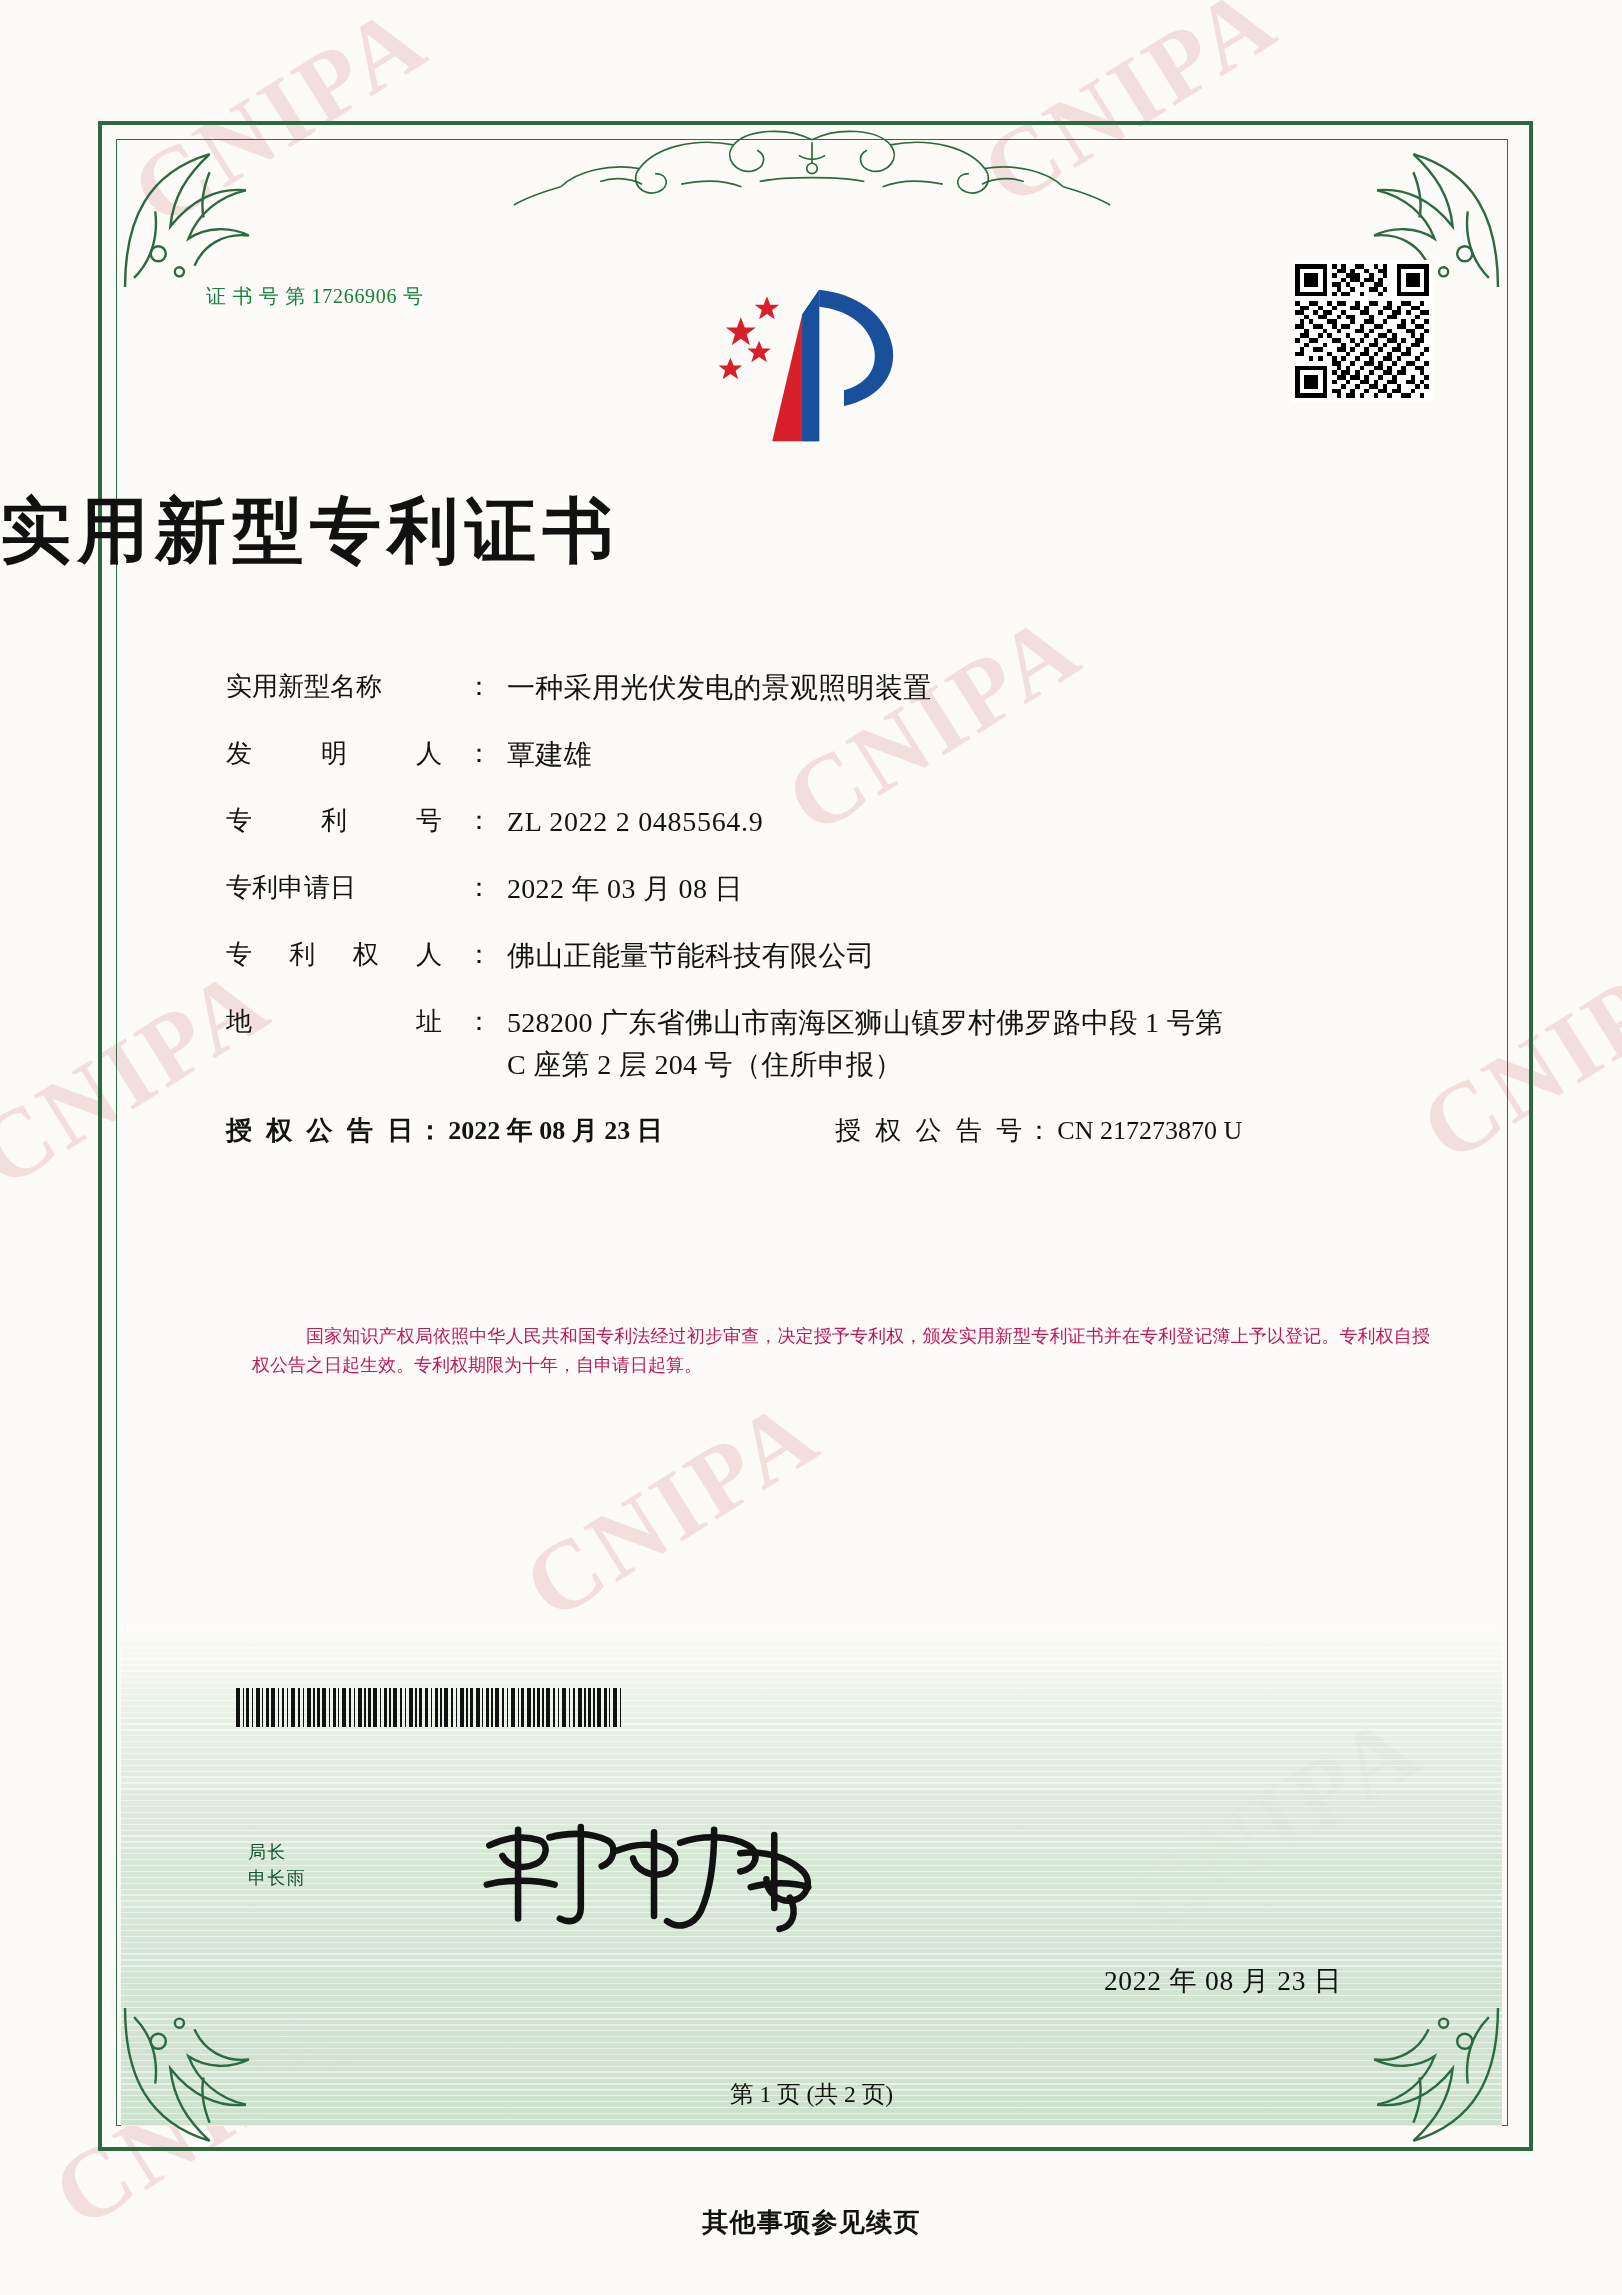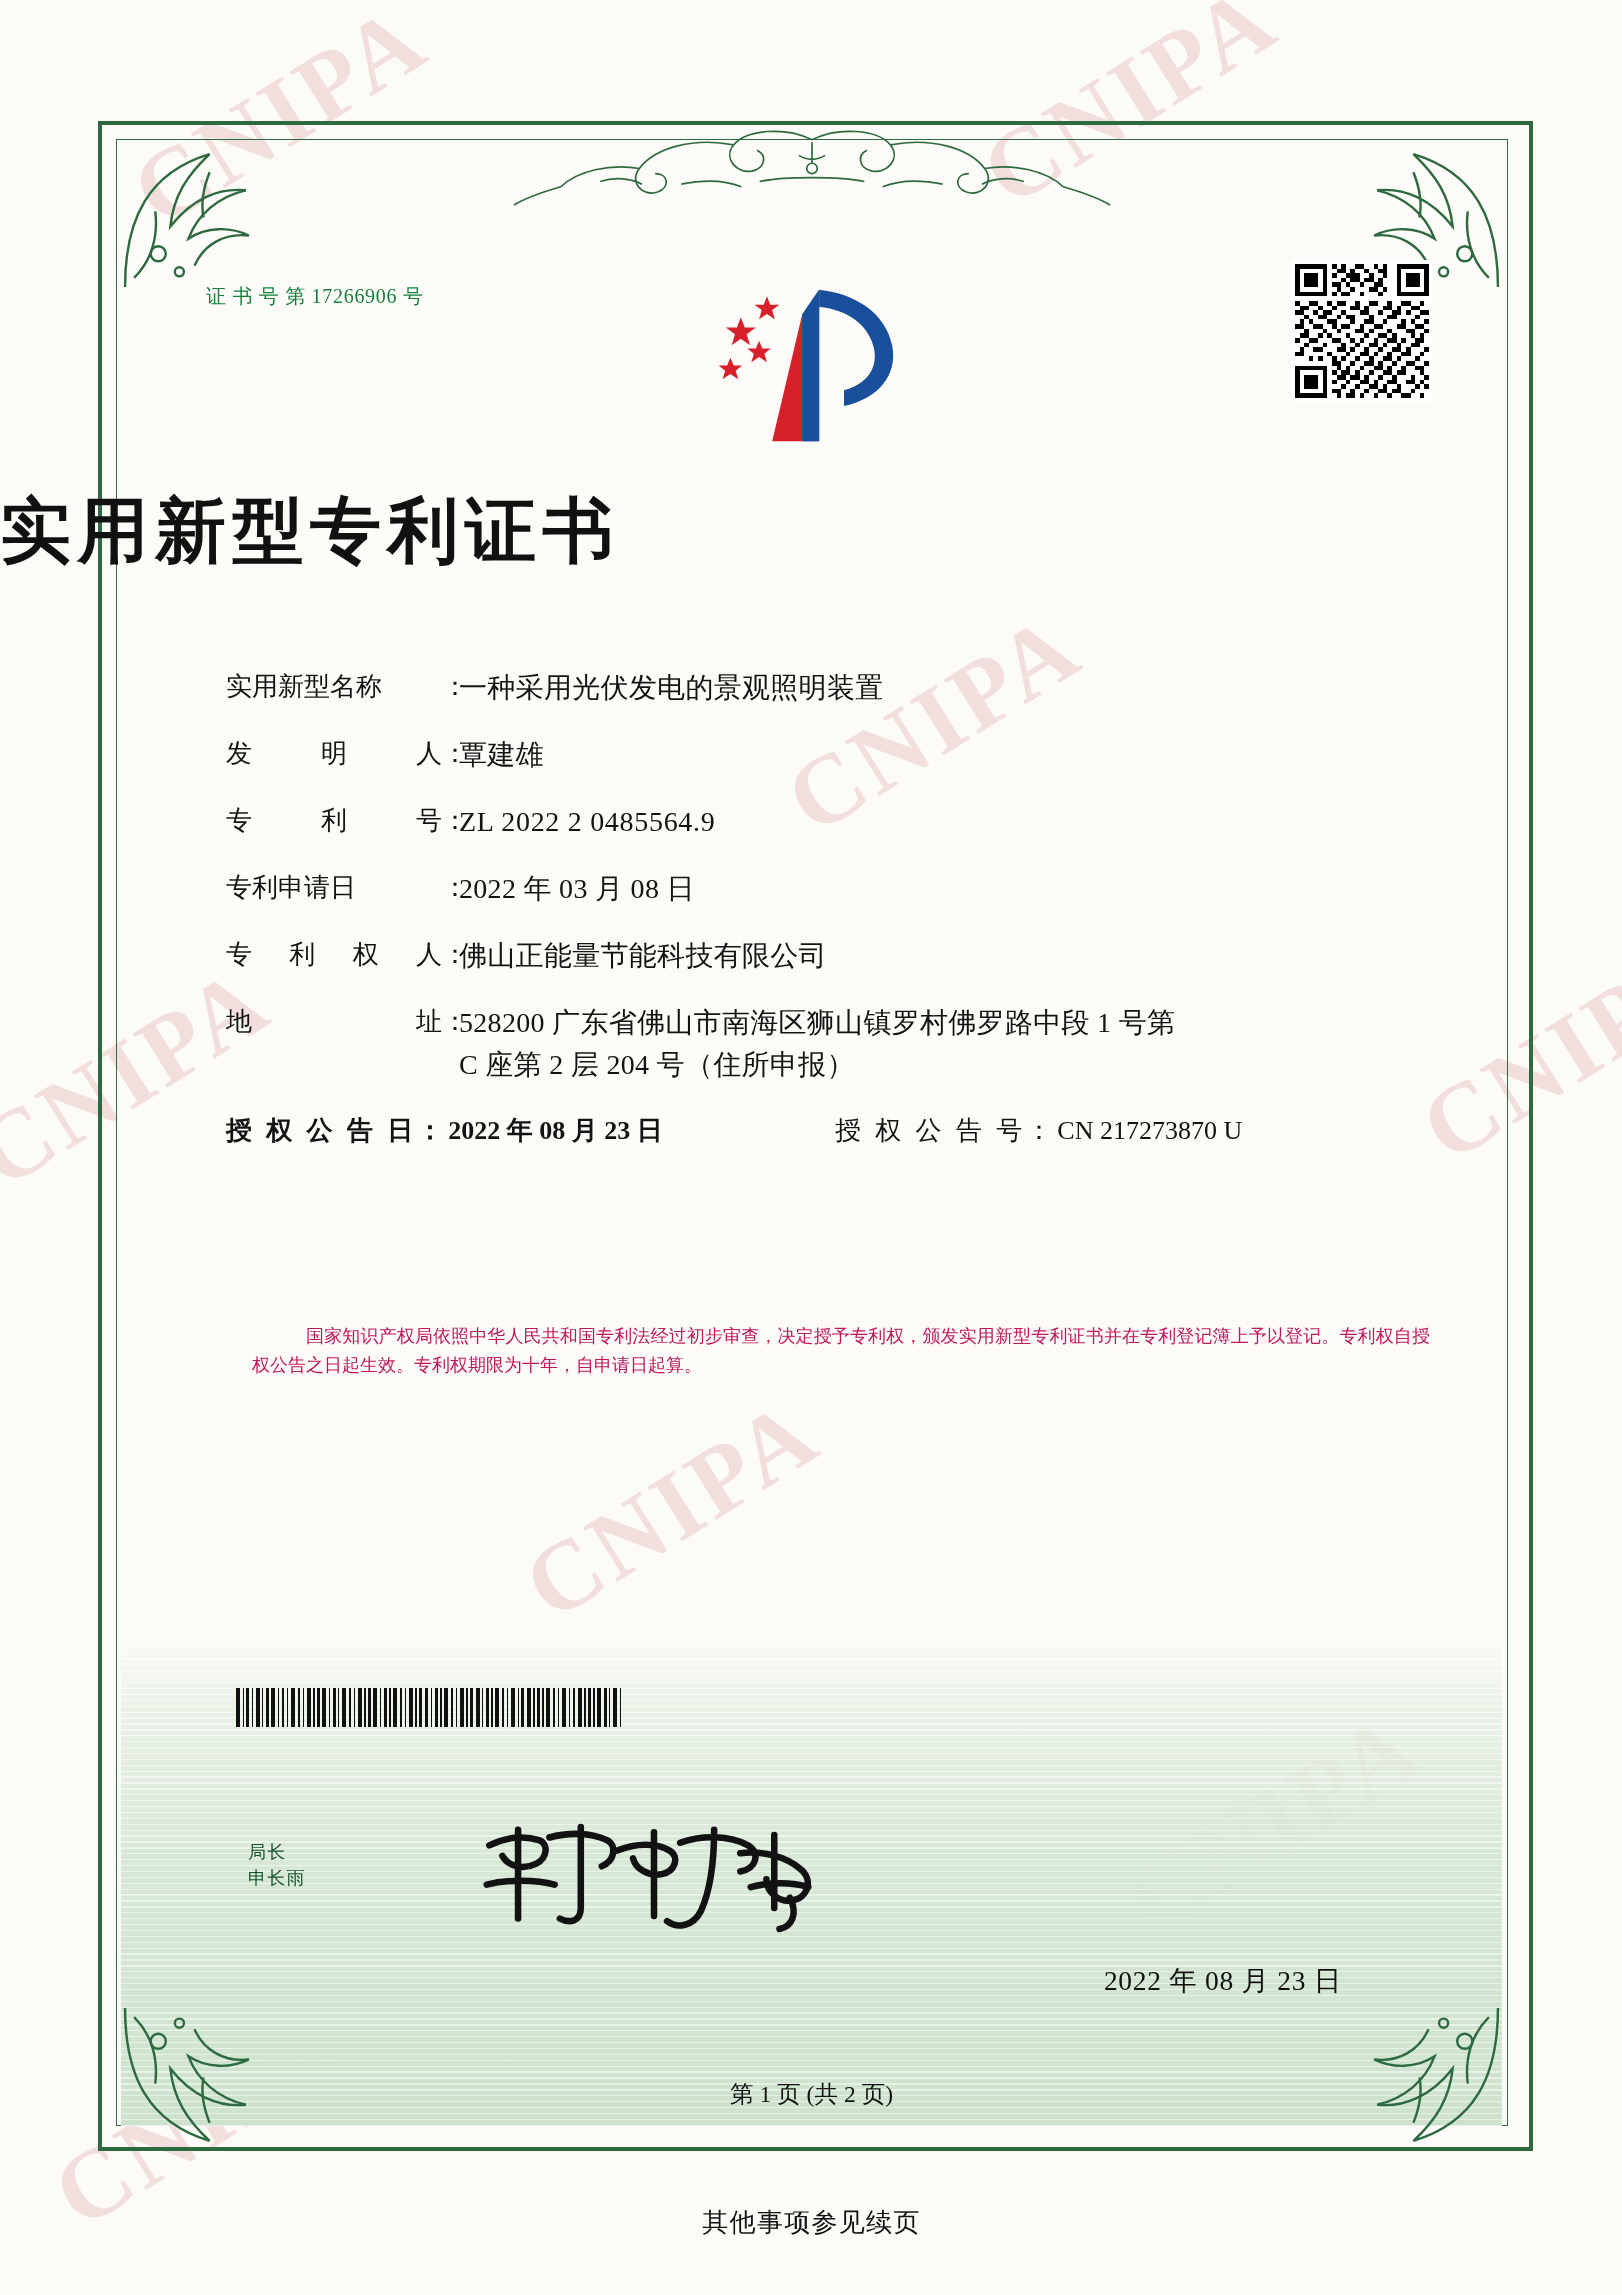--- a/index.html
+++ b/index.html
@@ -149,20 +149,21 @@
     top: 674px;
     width: 1178px;
     font-size: 26px;
     color: #131313;
     line-height: 1.0;
   }
   .field-row {
     display: flex;
     align-items: flex-start;
     margin-bottom: 39px;
+    gap: 24px;
   }
   .field-label {
     width: 216px;
     flex: 0 0 216px;
     display: flex;
     justify-content: space-between;
     font-size: 26px;
     letter-spacing: 0px;
     white-space: nowrap;
   }
@@ -263,21 +264,21 @@
     color: #111111;
     z-index: 7;
   }
   .footer-note {
     position: absolute;
     left: 0;
     right: 0;
     top: 2205px;
     text-align: center;
     font-size: 26px;
-    font-weight: 400;
+    font-weight: 700;
     color: #111111;
     letter-spacing: 1.3px;
     z-index: 7;
   }
 </style>
 </head>
 <body>
 
 <div class="page">
 

